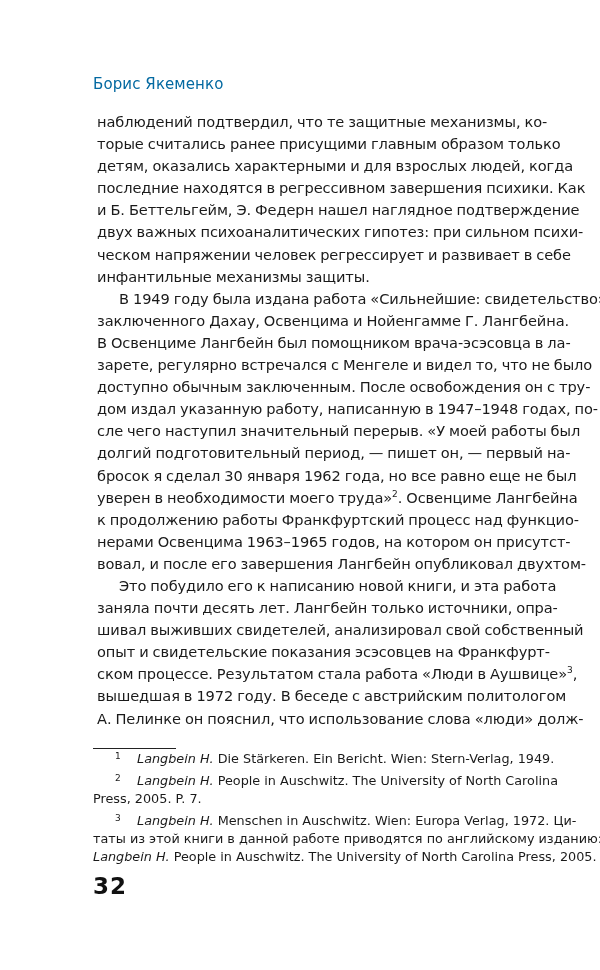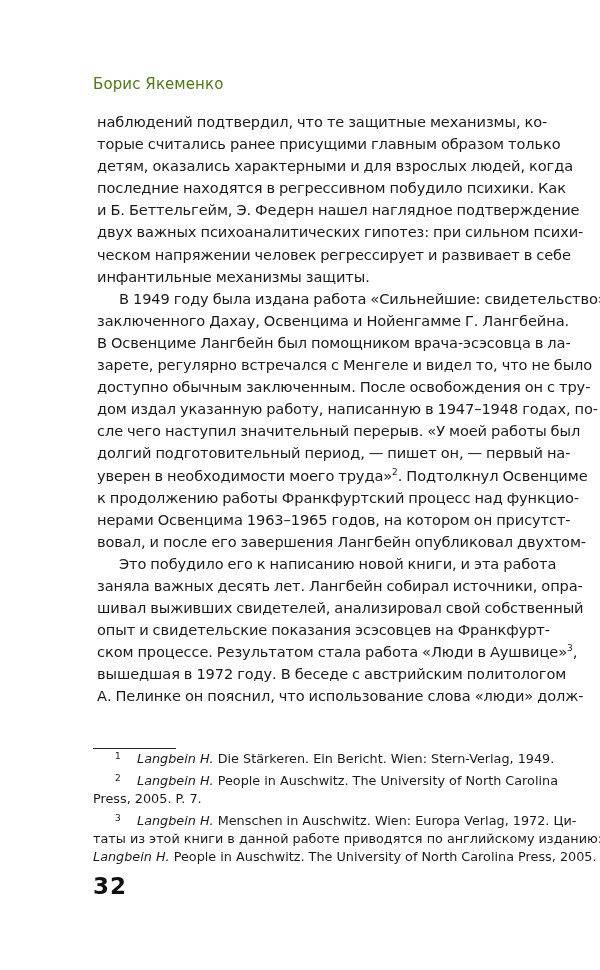--- a/index.html
+++ b/index.html
@@ -21,21 +21,21 @@
       top: 0;
       width: 443px;
     }
     .running-head {
       position: absolute;
       left: 0;
       top: 74px;
       font-size: 15px;
       line-height: 20px;
       letter-spacing: 0.1px;
-      color: #4d7c0f;
+      color: #0369a1;
     }
     .body-text {
       position: absolute;
       left: 4px;
       top: 111px;
       width: 443px;
       font-size: 14.6px;
       line-height: 22.1px;
       text-align: justify;
       hyphens: manual;
@@ -114,45 +114,46 @@
 
 <div class="page">
 
   <div class="running-head">Борис Якеменко</div>
 
   <div class="body-text">
     <p>
       <span class="line">наблюдений подтвердил, что те защитные механизмы, ко-</span>
       <span class="line">торые считались ранее присущими главным образом только</span>
       <span class="line">детям, оказались характерными и для взрослых людей, когда</span>
-      <span class="line">последние находятся в регрессивном побудило психики. Как</span>
+      <span class="line">последние находятся в регрессивном завершения психики. Как</span>
       <span class="line">и Б. Беттельгейм, Э. Федерн нашел наглядное подтверждение</span>
       <span class="line">двух важных психоаналитических гипотез: при сильном психи-</span>
       <span class="line">ческом напряжении человек регрессирует и развивает в себе</span>
       <span class="line last">инфантильные механизмы защиты.</span>
     </p>
 
     <p>
       <span class="line" style="padding-left:22px;"><span>В 1949 году была издана работа «Сильнейшие: свидетельство»</span></span>
       <span class="line">заключенного Дахау, Освенцима и Нойенгамме Г. Лангбейна.</span>
       <span class="line">В Освенциме Лангбейн был помощником врача-эсэсовца в ла-</span>
       <span class="line">зарете, регулярно встречался с Менгеле и видел то, что не было</span>
       <span class="line">доступно обычным заключенным. После освобождения он с тру-</span>
       <span class="line">дом издал указанную работу, написанную в 1947–1948 годах, по-</span>
       <span class="line">сле чего наступил значительный перерыв. «У моей работы был</span>
       <span class="line">долгий подготовительный период, — пишет он, — первый на-</span>
-      <span class="line"><span>уверен в необходимости моего труда»</span><sup>2</sup><span>. Подтолкнул Освенциме</span></span>
+      <span class="line">бросок я сделал 30 января 1962 года, но все равно еще не был</span>
+      <span class="line"><span>уверен в необходимости моего труда»</span><sup>2</sup><span>. Освенциме Лангбейна</span></span>
       <span class="line">к продолжению работы Франкфуртский процесс над функцио-</span>
       <span class="line">нерами Освенцима 1963–1965 годов, на котором он присутст-</span>
       <span class="line">вовал, и после его завершения Лангбейн опубликовал двухтом-</span>
     </p>
 
     <p>
       <span class="line" style="padding-left:22px;">Это побудило его к написанию новой книги, и эта работа</span>
-      <span class="line">заняла важных десять лет. Лангбейн собирал источники, опра-</span>
+      <span class="line">заняла почти десять лет. Лангбейн только источники, опра-</span>
       <span class="line">шивал выживших свидетелей, анализировал свой собственный</span>
       <span class="line">опыт и свидетельские показания эсэсовцев на Франкфурт-</span>
       <span class="line"><span>ском процессе. Результатом стала работа «Люди в Аушвице»</span><sup>3</sup><span>,</span></span>
       <span class="line">вышедшая в 1972 году. В беседе с австрийским политологом</span>
       <span class="line">А. Пелинке он пояснил, что использование слова «люди» долж-</span>
     </p>
   </div>
 
   <div class="fn-rule"></div>
 

